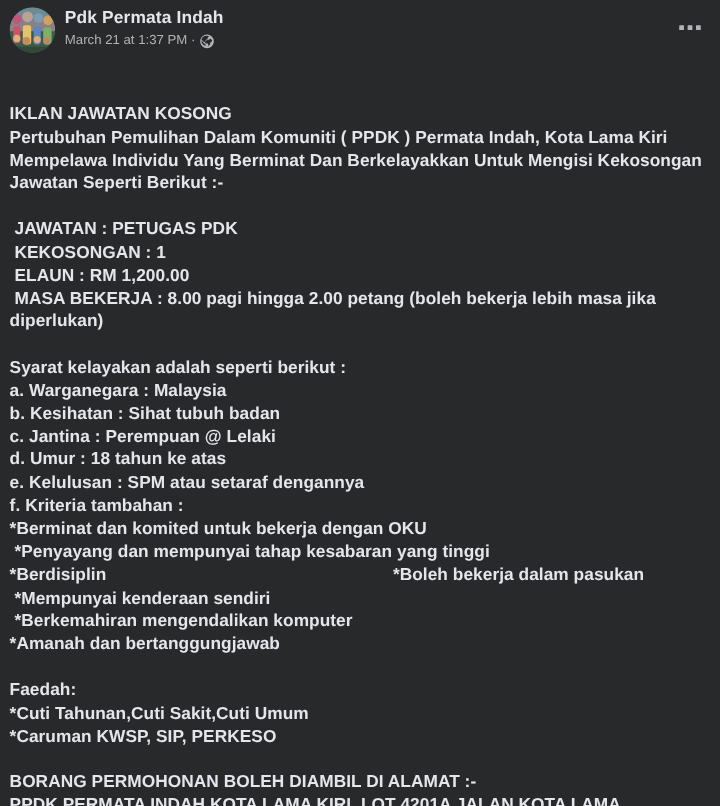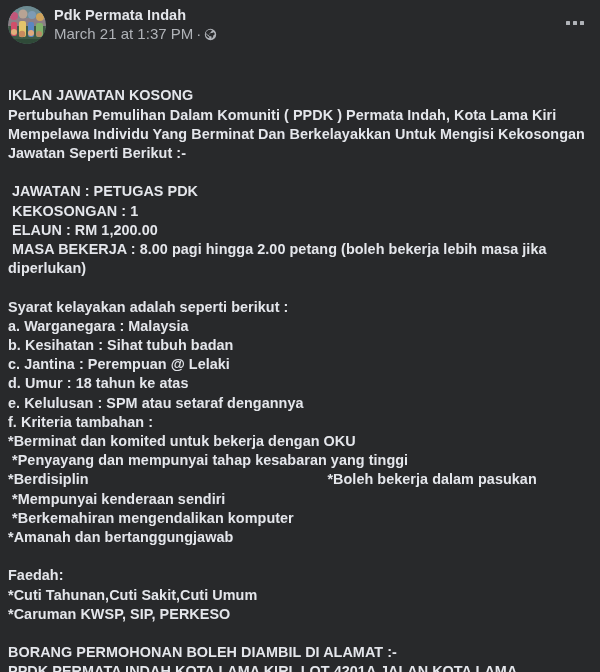--- a/index.html
+++ b/index.html
@@ -52,24 +52,23 @@
     font-size: 14.5px;
     font-weight: bold;
     color: #e4e6eb;
     line-height: 18px;
     letter-spacing: 0.1px;
   }
   .meta-row {
     display: flex;
     align-items: center;
     margin-top: 2px;
-    font-size: 15px;
+    font-size: 11px;
     color: #b0b3b8;
     line-height: 16px;
-    justify-content: center;
   }
   .meta-dot {
     margin: 0 3px;
     color: #b0b3b8;
   }
   .globe-icon {
     display: inline-flex;
     align-items: center;
     width: 13px;
     height: 13px;

